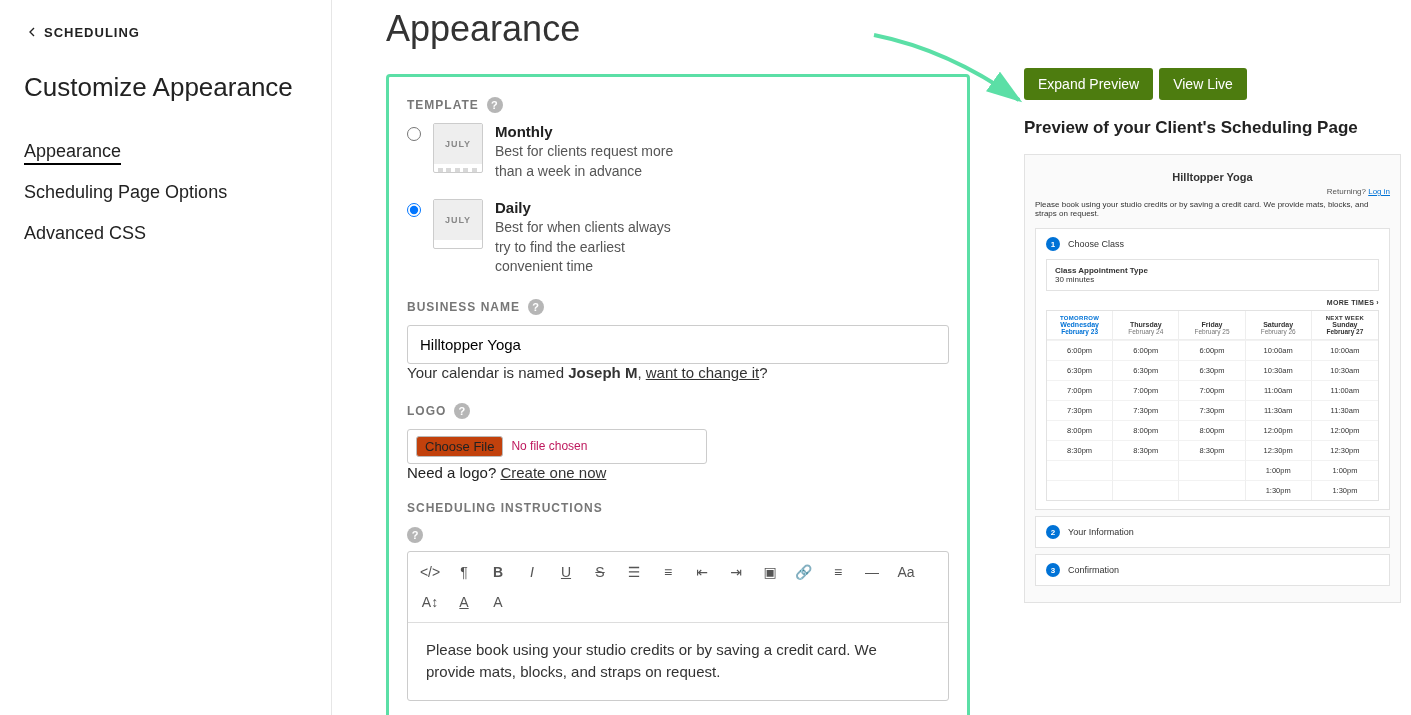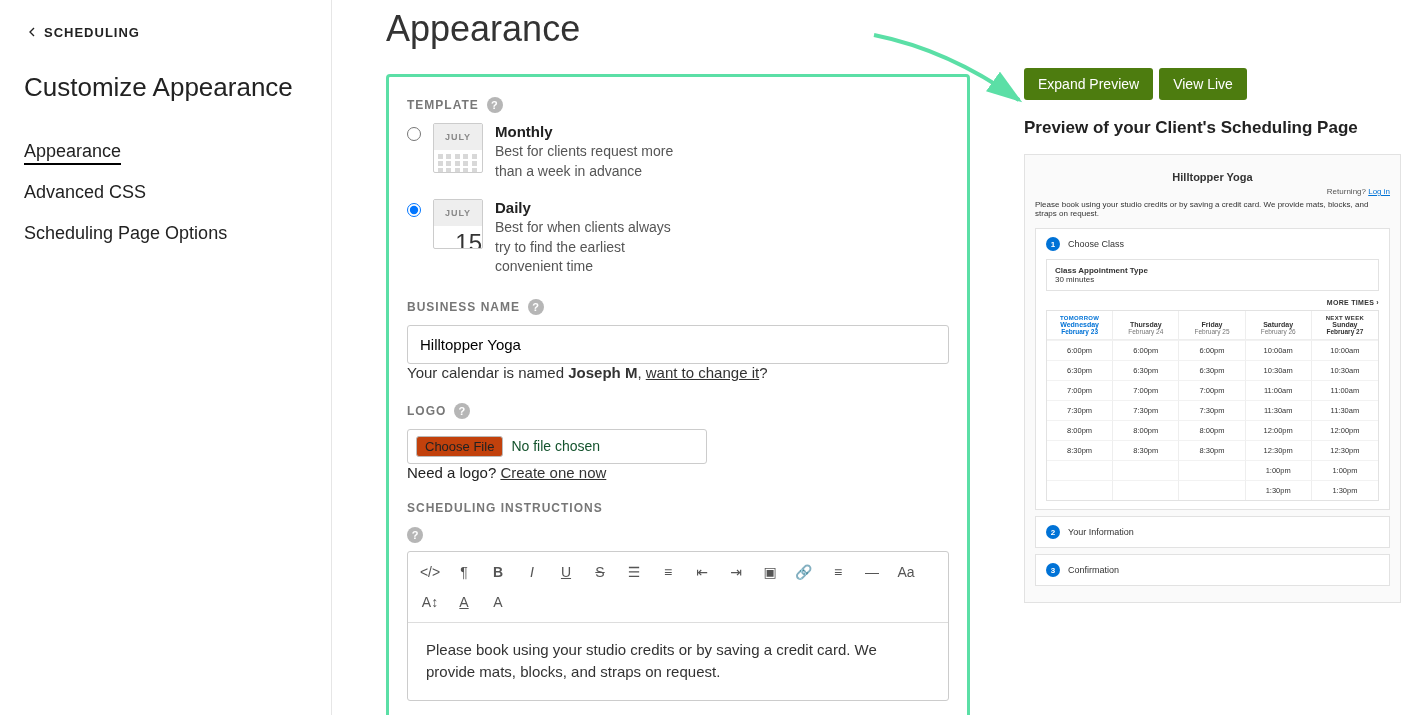--- a/index.html
+++ b/index.html
@@ -106,21 +106,21 @@
     overflow: hidden;
     flex-shrink: 0;
     background: #fff;
   }
   .mini-cal .month {
     background: #eee;
     font-size: 9px;
     text-align: center;
     letter-spacing: 1px;
     color: #888;
-    padding: 8px 0;
+    padding: 15px 0;
     font-weight: 600;
   }
   .mini-cal .grid {
     display: grid;
     grid-template-columns: repeat(5, 1fr);
     gap: 2px;
     padding: 4px;
   }
   .mini-cal .grid div {
     width: 5px; height: 5px; background: #d8d8d8;
@@ -161,21 +161,21 @@
     width: 300px;
   }
   .file-btn {
     background: #c2410c;
     border: 1px solid #bbb;
     padding: 2px 8px;
     font-size: 13px;
     border-radius: 3px;
     cursor: pointer;
   }
-  .file-placeholder { font-size: 14px; color: #14532d; }
+  .file-placeholder { font-size: 12px; color: #be185d; }
   .need-logo { font-size: 15px; }
   .need-logo a { text-decoration: underline; cursor: pointer; color: #333; }
 
   .editor {
     border: 1px solid #ccc;
     border-radius: 3px;
     overflow: hidden;
   }
   .toolbar {
     display: flex;
@@ -337,22 +337,22 @@
 <aside class="sidebar">
   <div class="back-link">
     <svg viewBox="0 0 24 24" fill="none" stroke="currentColor" stroke-width="2">
         <polyline points="15 18 9 12 15 6"></polyline>
       </svg>
     <span>SCHEDULING</span>
   </div>
   <h1>Customize Appearance</h1>
   <ul class="sidebar-nav">
     <li class="active"><span>Appearance</span></li>
+    <li><span>Scheduling Page Options</span></li>
     <li><span>Advanced CSS</span></li>
-    <li><span>Scheduling Page Options</span></li>
   </ul>
 </aside>
 
 <div class="main">
 
   <div class="content-col">
     <div class="page-title">Appearance</div>
 
     <div class="form-panel">
 

